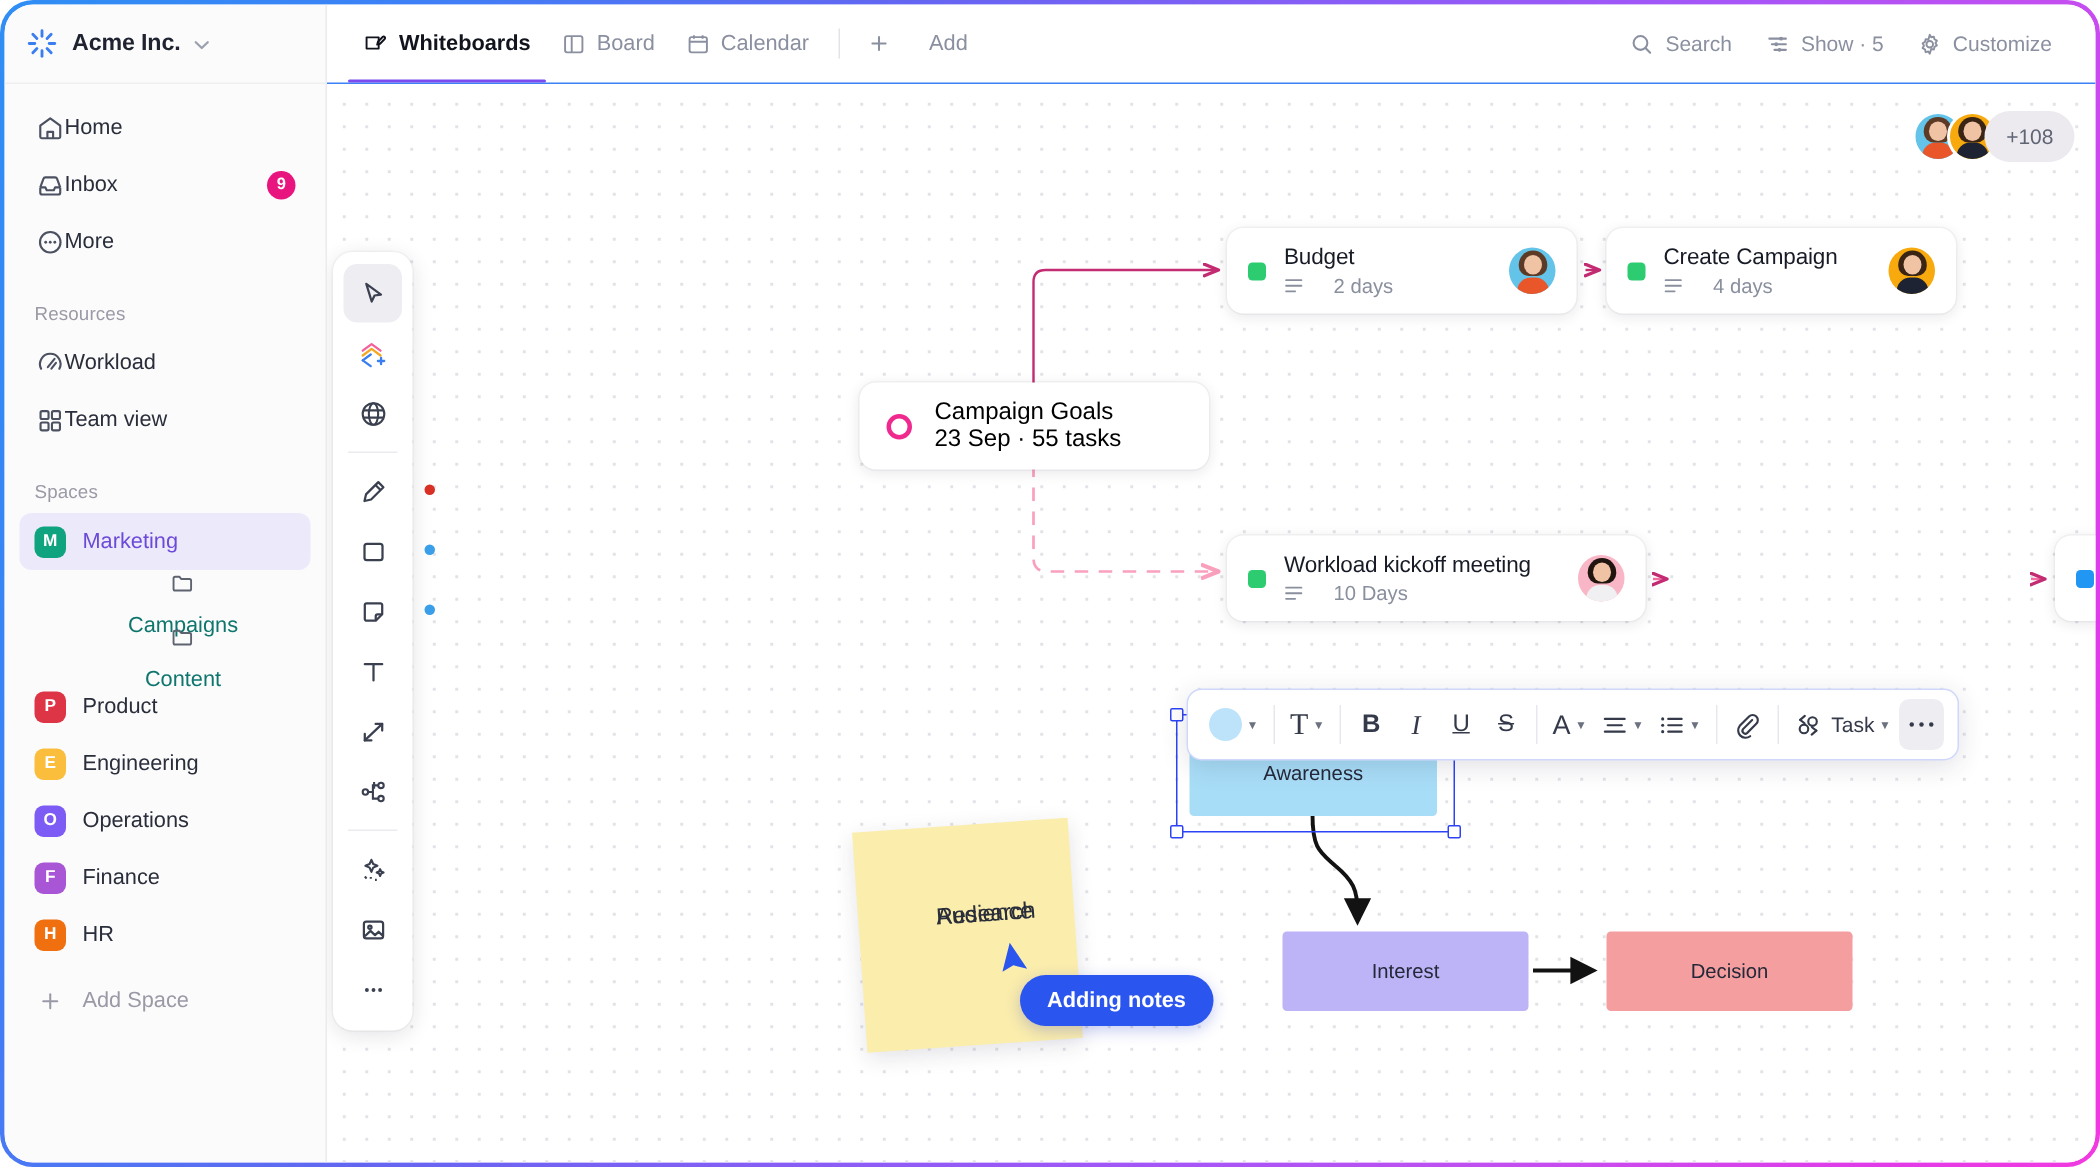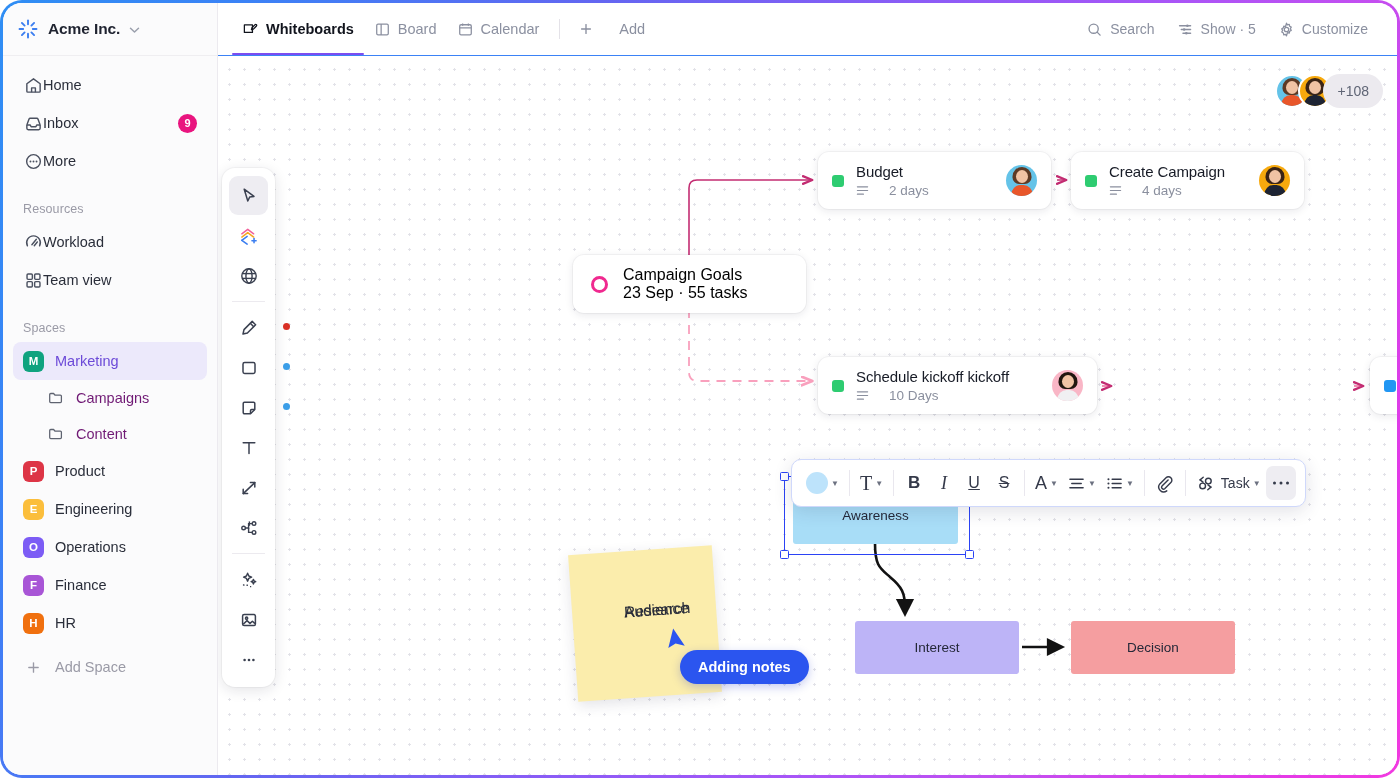--- a/index.html
+++ b/index.html
@@ -67,21 +67,21 @@
   }
   .spaceitem.active { background: #ece9fb; color: #6c4ad8; font-weight: 500; }
   .sq {
     width: 21px; height: 21px; flex: 0 0 21px; border-radius: 6px;
     color: #fff; font-size: 11.5px; font-weight: 700;
     display: flex; align-items: center; justify-content: center;
   }
   .childitem {
     height: 36px; display: flex; align-items: center; gap: 11px;
     margin: 0 10px 0 10px; padding: 0 10px 0 34px; border-radius: 8px;
-    cursor: pointer; font-size: 14.5px; color: #701a75;
+    cursor: pointer; font-size: 14.5px; color: #0f766e; flex-direction: column;
   }
   .addspace {
     height: 38px; display: flex; align-items: center; gap: 13px;
     margin: 6px 10px; padding: 0 12px; border-radius: 8px; cursor: pointer;
     font-size: 14.5px; color: #9a9aa6;
   }
 
   
   #main { flex: 1; position: relative; display: flex; flex-direction: column; min-width: 0; }
   #topbar {
@@ -629,21 +629,21 @@
         <span class="avatar" style="background:#f7a90d">
           <span class="av-body" style="background:#1d2333"></span>
           <span class="av-hair" style="background:#3a2416"></span>
           <span class="av-head"></span>
         </span>
       </div>
 
       <div class="card" style="left:600px; top:301px; width:279px; height:57px;">
         <span class="chip" style="background:#2ecc71"></span>
         <span class="ctxt">
-          <span class="ctitle" style="display:block">Schedule kickoff kickoff</span>
+          <span class="ctitle" style="display:block">Workload kickoff meeting</span>
           <span class="cmeta">
             <span>
               <svg width="13" height="13" viewBox="0 0 14 14" stroke="#8a8f9e" stroke-width="1.3" stroke-linecap="round">
                 <line x1="1.5" y1="3" x2="12.5" y2="3"></line>
                     <line x1="1.5" y1="7" x2="12.5" y2="7"></line>
                     <line x1="1.5" y1="11" x2="8" y2="11"></line>
               </svg>
             </span>
             <span>10 Days</span>
           </span>

